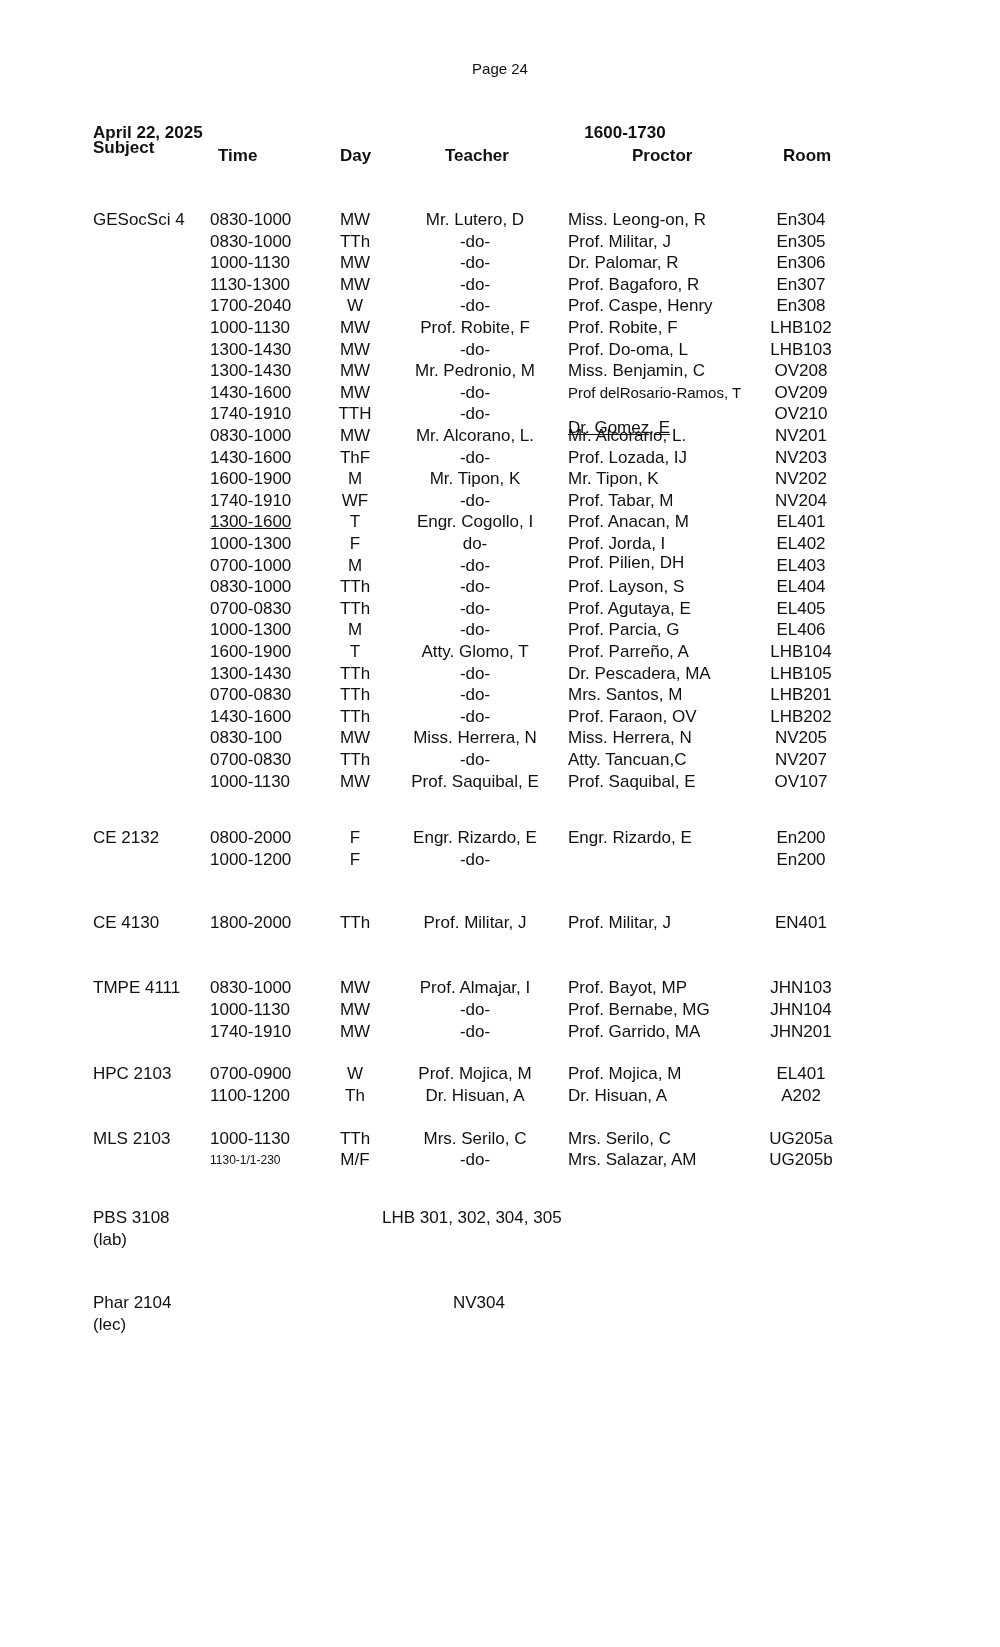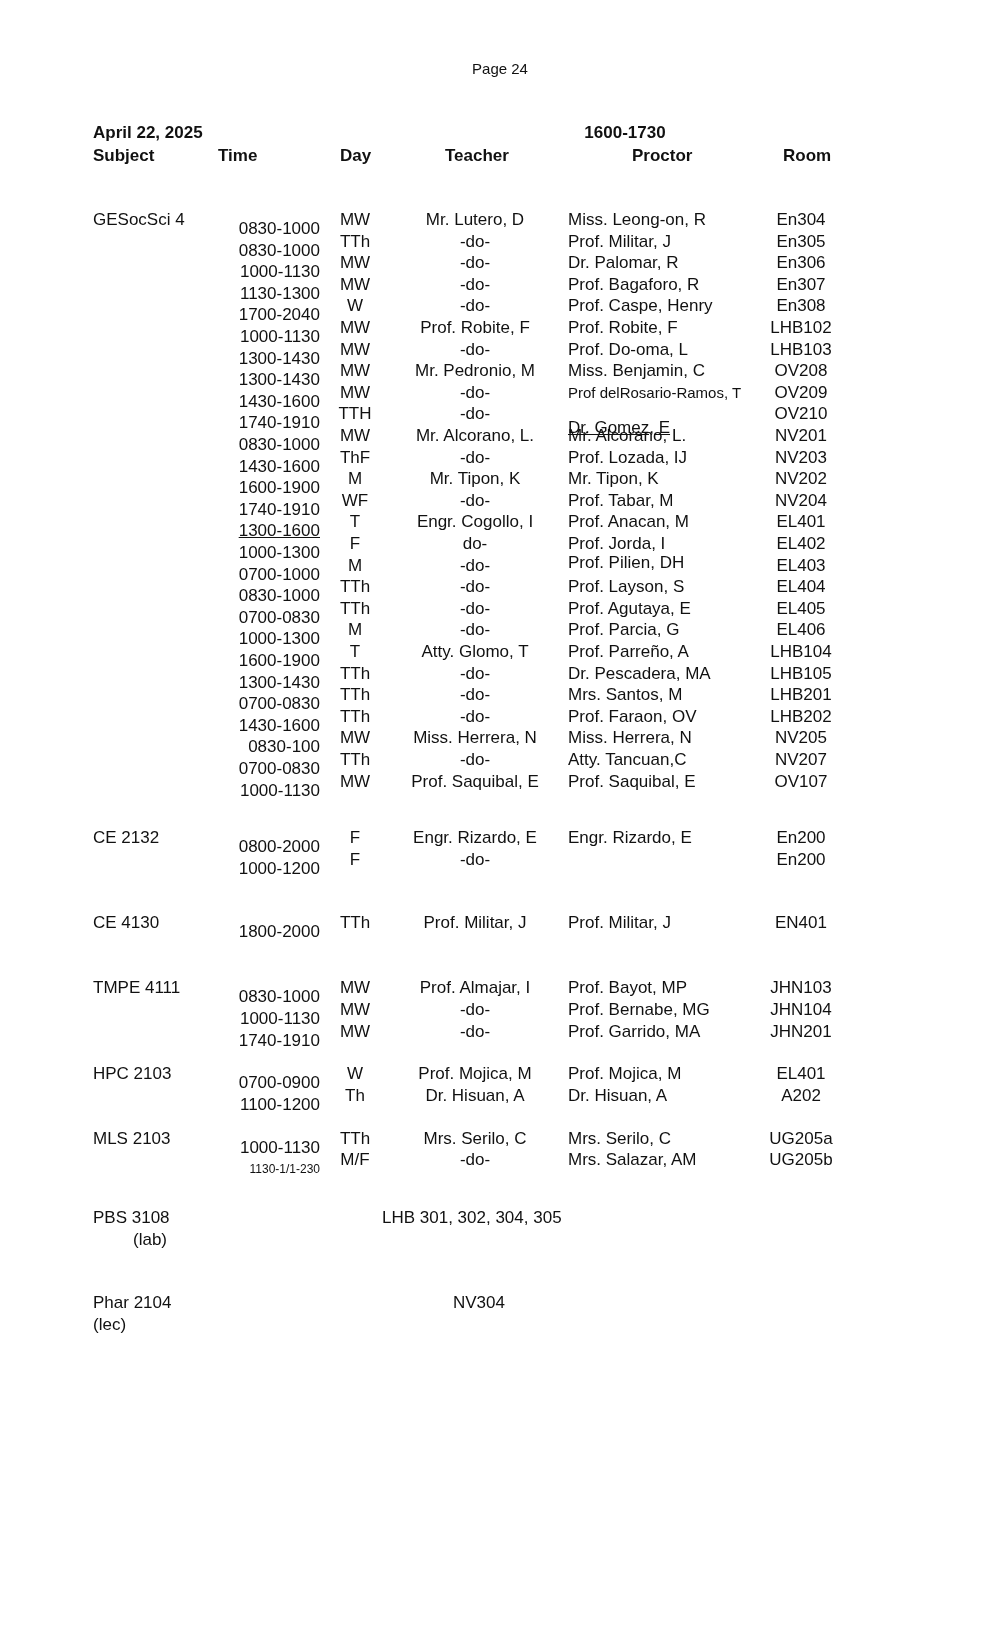--- a/index.html
+++ b/index.html
@@ -4,37 +4,37 @@
 <style>
   html, body { margin: 0; padding: 0; background: #ffffff; }
   body {
     width: 1000px; height: 1647px; position: relative; overflow: hidden;
     font-family: "Liberation Sans", sans-serif; color: #111111;
   }
   .page-num { position: absolute; top: 60px; left: 0; width: 1000px; text-align: center; font-size: 15px; }
   .hdr { position: absolute; font-weight: bold; font-size: 17px; }
   .cell { position: absolute; font-size: 17px; white-space: nowrap; }
   .c-subj { left: 93px; }
-  .c-time { left: 210px; width: 110px; text-align: right; margin-top: 9px; }
+  .c-time { left: 210px; width: 110px; text-align: left; }
   .c-day { left: 330px; width: 50px; text-align: center; }
   .c-teacher { left: 385px; width: 180px; text-align: center; }
   .c-proctor { left: 568px; }
   .c-room { left: 760px; width: 82px; text-align: center; }
   .small { font-size: 12px; }
   .smallp { font-size: 15px; }
 </style>
 </head>
 <body>
 
 <div class="page-num">Page 24</div>
 
 <div class="hdr" style="left:93px;top:123px;">April 22, 2025</div>
 <div class="hdr" style="left:580px;top:123px;width:90px;text-align:center;">1600-1730</div>
 
-<div class="hdr" style="left:93px;top:146px;">Subject</div>
+<div class="hdr" style="left:93px;top:138px;">Subject</div>
 <div class="hdr" style="left:218px;top:146px;">Time</div>
 <div class="hdr" style="left:340px;top:146px;">Day</div>
 <div class="hdr" style="left:445px;top:146px;">Teacher</div>
 <div class="hdr" style="left:632px;top:146px;">Proctor</div>
 <div class="hdr" style="left:783px;top:146px;">Room</div>
 
 <div id="rows-container">
     <div>
       <div class="cell c-subj" style="top: 210px;">GESocSci 4</div>
       <div class="cell c-time" style="top: 210px;">0830-1000</div>
@@ -327,18 +327,18 @@
       <div class="cell c-subj" style="top: 1150px;"></div>
       <div class="cell c-time small" style="top: 1153px;">1130-1/1-230</div>
       <div class="cell c-day" style="top: 1150px;">M/F</div>
       <div class="cell c-teacher" style="top: 1150px;">-do-</div>
       <div class="cell c-proctor" style="top: 1150px;">Mrs. Salazar, AM</div>
       <div class="cell c-room" style="top: 1150px;">UG205b</div>
     </div>
   </div>
 
 <div class="cell c-subj" style="top:1208px;">PBS 3108</div>
-<div class="cell c-subj" style="top:1230px;margin-left:40px;">(lab)</div>
+<div class="cell c-subj" style="top:1230px;">(lab)</div>
 <div class="cell" style="left:382px;top:1208px;">LHB 301, 302, 304, 305</div>
 
 <div class="cell c-subj" style="top:1293px;">Phar 2104</div>
 <div class="cell c-subj" style="top:1315px;">(lec)</div>
 <div class="cell" style="left:453px;top:1293px;">NV304</div>
 
 </body></html>

